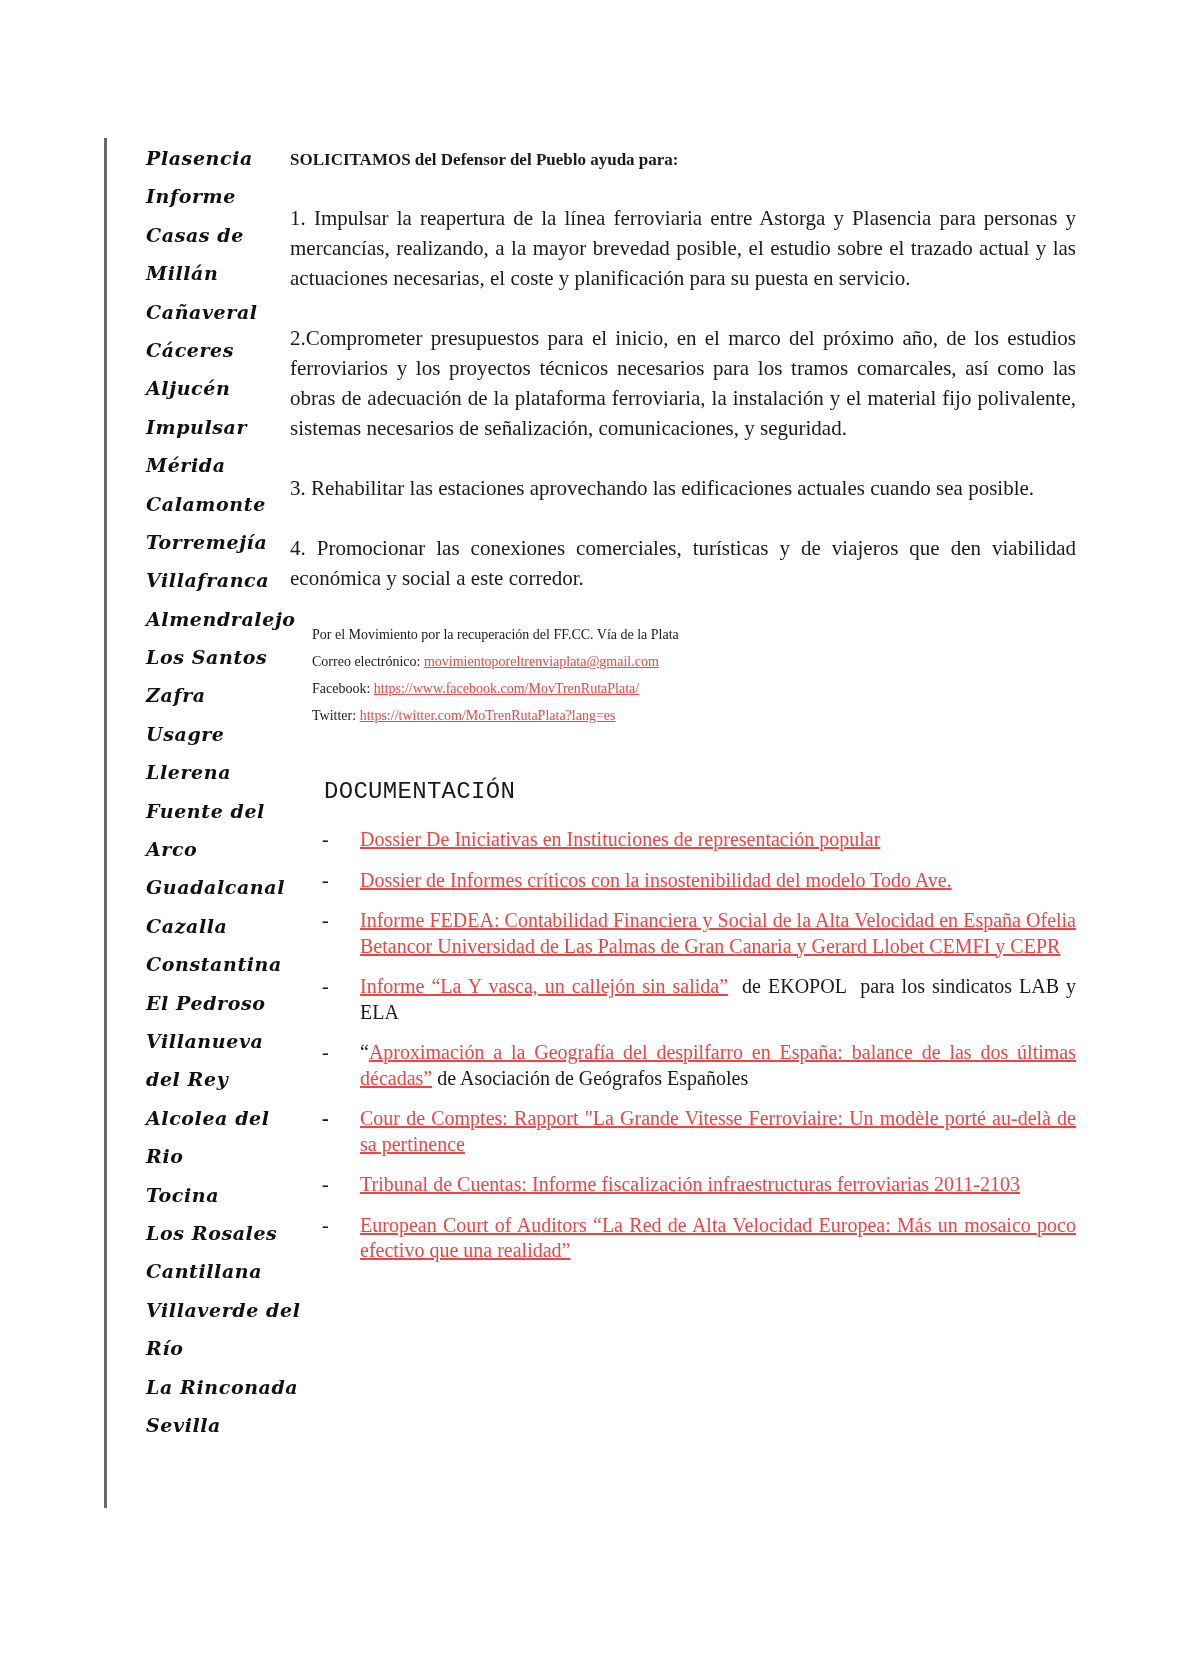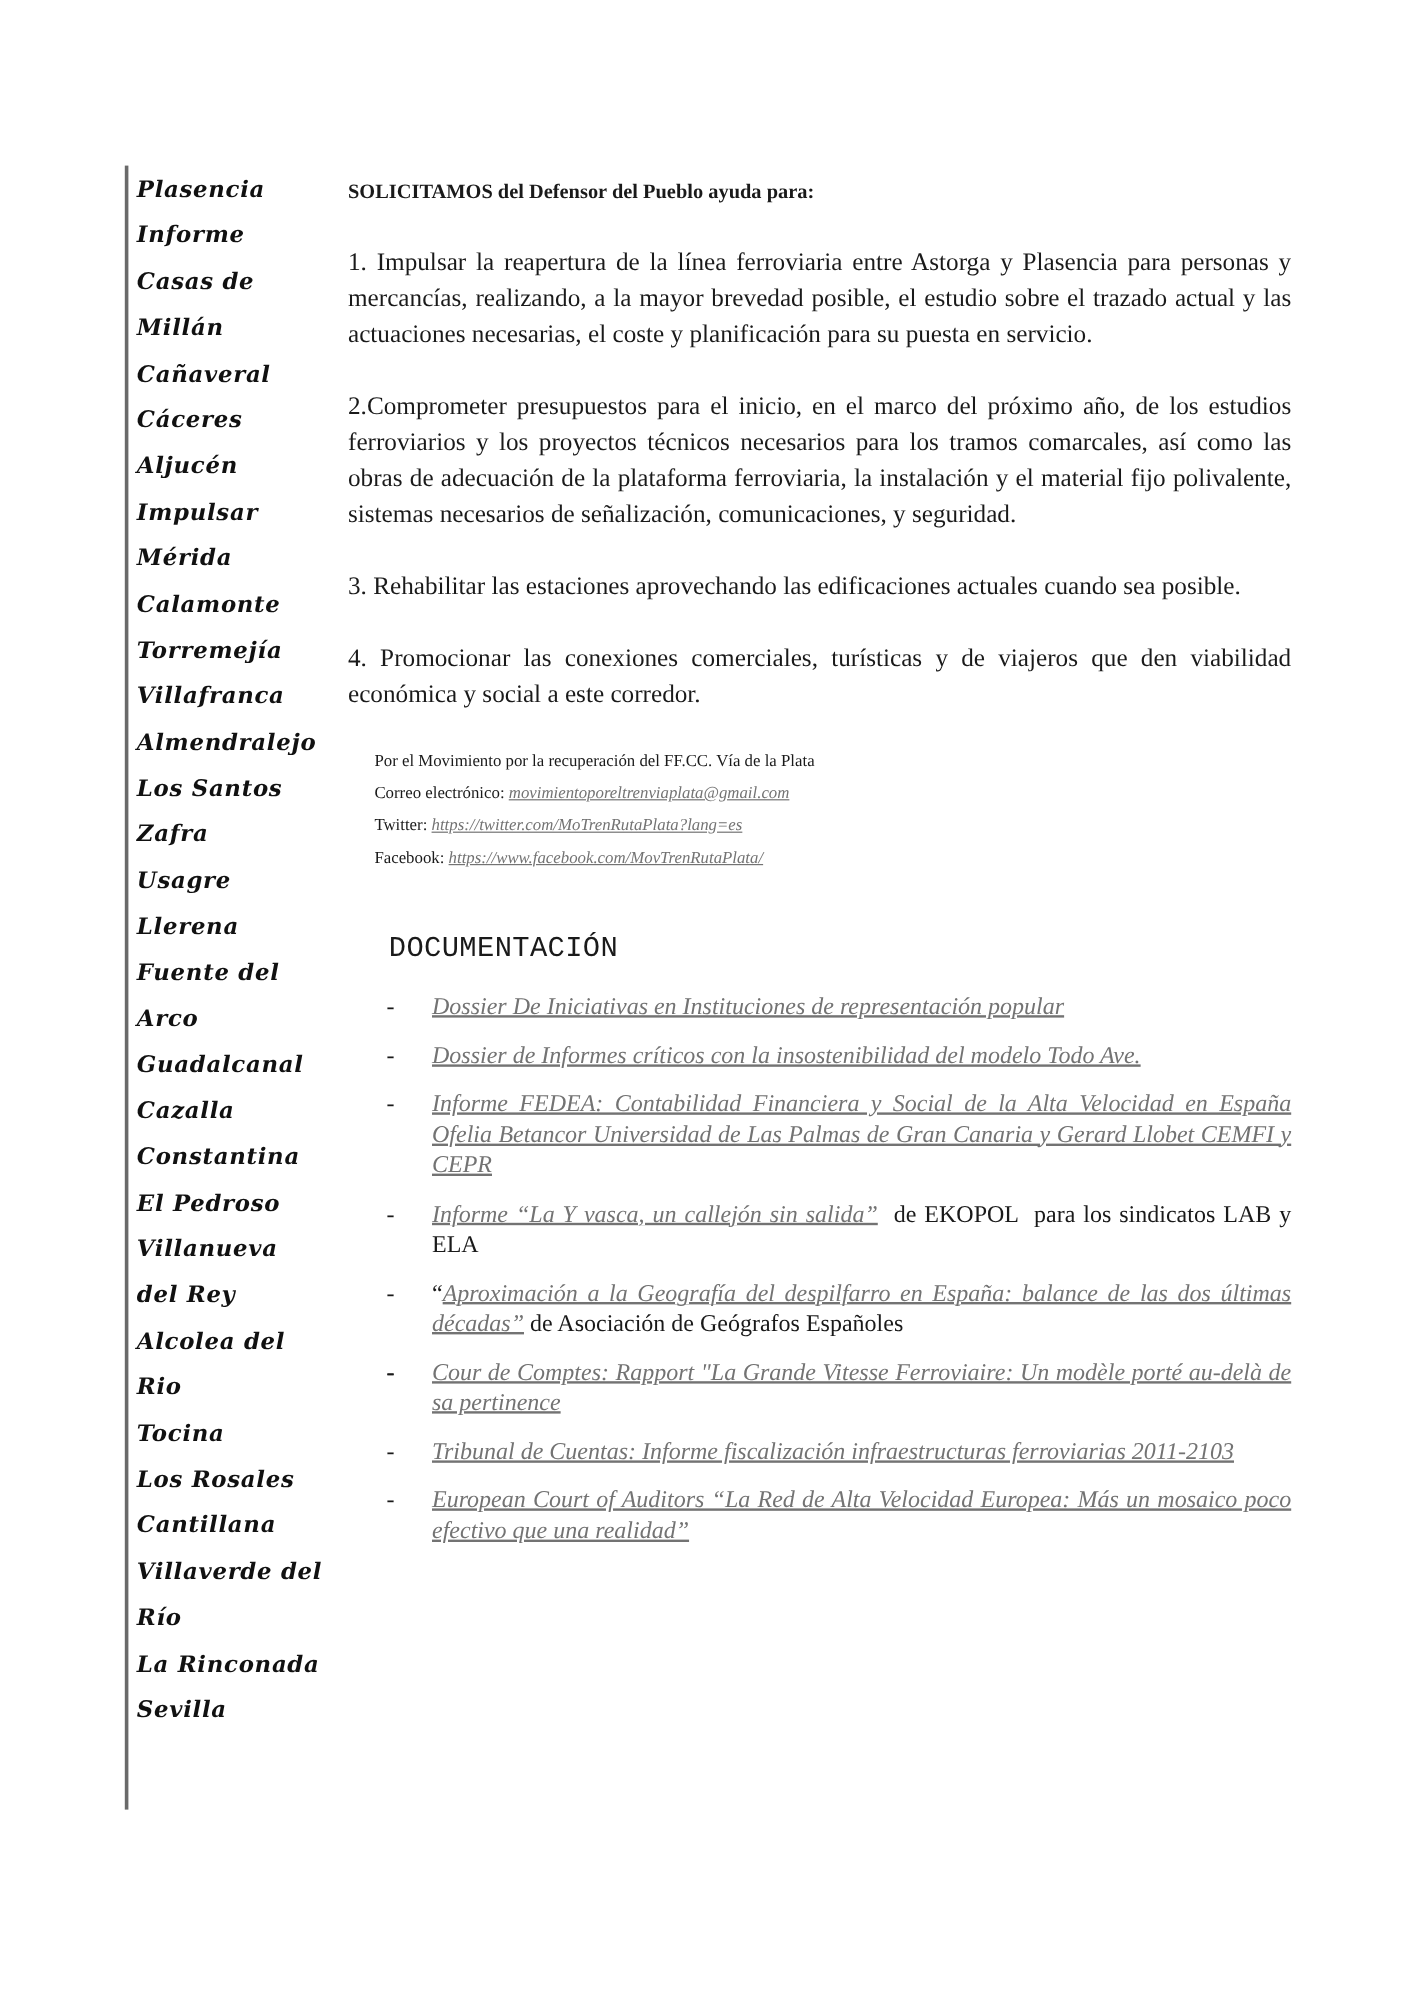--- a/index.html
+++ b/index.html
@@ -40,20 +40,21 @@
     .stations li {
       font-family: "DejaVu Serif", serif;
       font-weight: bold;
       font-style: italic;
       font-size: 19px;
       line-height: 38.4px;
       height: 38.4px;
       white-space: nowrap;
       color: #111;
       letter-spacing: 0.6px;
+      margin-left: 32px;
     }
     .main {
       position: absolute;
       left: 290px;
       top: 145px;
       width: 786px;
       font-family: "Liberation Serif", serif;
       font-size: 21px;
       line-height: 30px;
       color: #1a1a1a;
@@ -67,23 +68,22 @@
       margin: 0 0 30px 0;
       text-align: justify;
     }
     .para.last { margin-bottom: 28px; margin-top: 28px; }
     .contact {
       margin-left: 22px;
       line-height: 27px;
       font-size: 14px;
     }
     .contact a, .doc-link {
-      color: #737373;
+      color: #ef4444;
       text-decoration: underline;
-      font-style: italic;
     }
     .doc-title {
       margin: 48px 0 20px 34px;
       font-family: Liberation Mono, monospace;
       font-size: 24px;
       font-weight: normal;
       letter-spacing: 0.3px;
       color: #1a1a1a;
       line-height: 30px;
     }
@@ -156,24 +156,24 @@
     <p class="para">2.Comprometer presupuestos para el inicio, en el marco del próximo año, de los estudios ferroviarios y los proyectos técnicos necesarios para los tramos comarcales, así como las obras de adecuación de la plataforma ferroviaria, la instalación y el material fijo polivalente, sistemas necesarios de señalización, comunicaciones, y seguridad.</p>
     <p class="para">3. Rehabilitar las estaciones aprovechando las edificaciones actuales cuando sea posible.</p>
     <p class="para last">4. Promocionar las conexiones comerciales, turísticas y de viajeros que den viabilidad económica y social a este corredor.</p>
 
     <div class="contact">
       <div>Por el Movimiento por la recuperación del FF.CC. Vía de la Plata</div>
       <div>
         <span>Correo electrónico: </span><a>movimientoporeltrenviaplata@gmail.com</a>
       </div>
       <div>
-        <span>Twitter: </span><a>https://twitter.com/MoTrenRutaPlata?lang=es</a>
+        <span>Facebook: </span><a>https://www.facebook.com/MovTrenRutaPlata/</a>
       </div>
       <div>
-        <span>Facebook: </span><a>https://www.facebook.com/MovTrenRutaPlata/</a>
+        <span>Twitter: </span><a>https://twitter.com/MoTrenRutaPlata?lang=es</a>
       </div>
     </div>
 
     <div class="doc-title">DOCUMENTACIÓN</div>
 
     <ul class="docs">
       <li>
         <span class="dash">-</span><span></span><a class="doc-link">Dossier De Iniciativas en Instituciones de representación popular</a><span></span>
       </li>
       <li>

